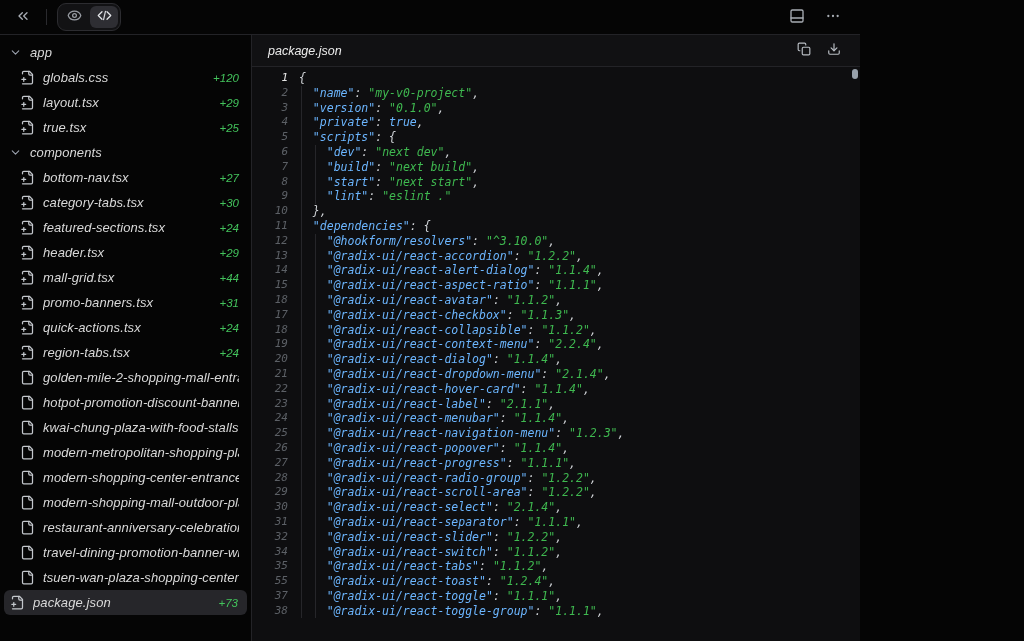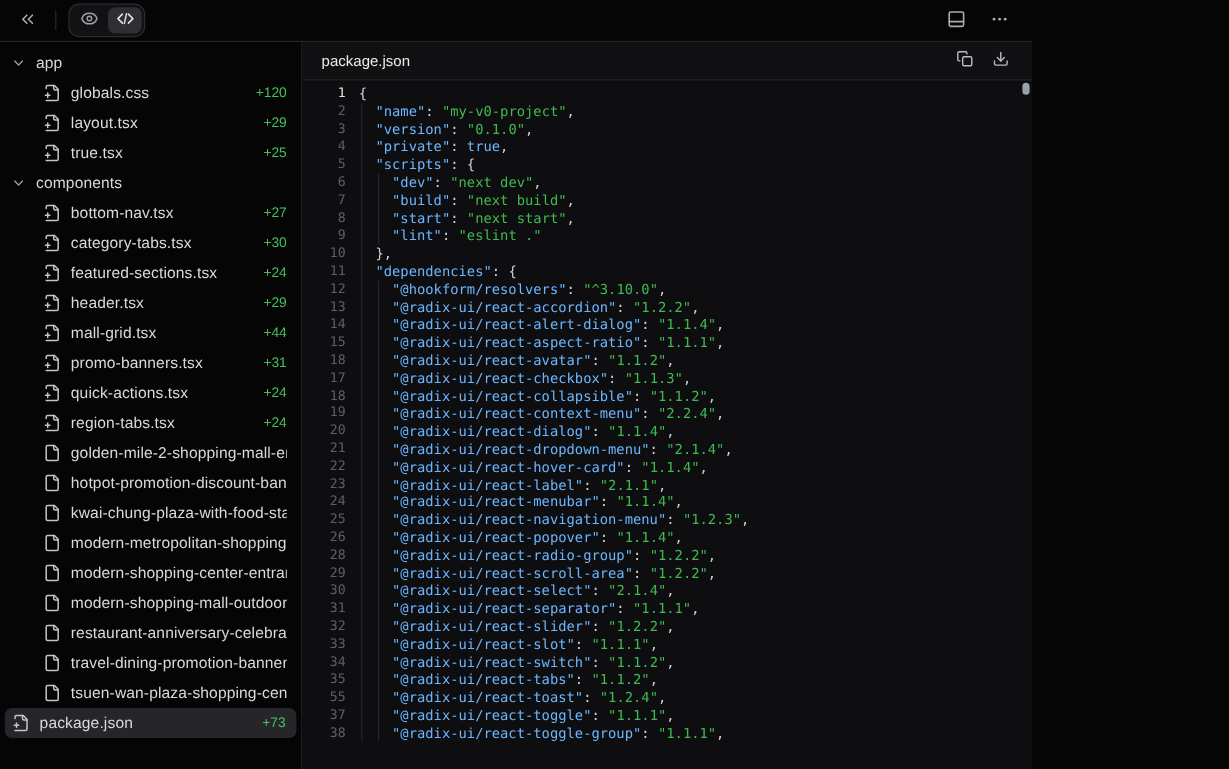--- a/index.html
+++ b/index.html
@@ -3,21 +3,21 @@
 <meta charset="utf-8">
 <style>
   * { box-sizing: border-box; margin: 0; padding: 0; }
   html, body { width: 1024px; height: 641px; overflow: hidden; }
   body {
     background: var(--bg, #050505);
     font-family: "Liberation Sans", sans-serif;
     color: var(--text-primary, #e8e8e8);
     -webkit-font-smoothing: antialiased;
   }
-  .app { width: 860px; height: 641px; display: flex; flex-direction: column; }
+  .app { width: 860px; height: 641px; display: flex; flex-direction: column; font-style: italic; }
 
   
   .toolbar {
     height: 35px; flex: 0 0 35px;
     border-bottom: 1px solid var(--border);
     display: flex; align-items: center; justify-content: space-between;
     padding: 0 14px 0 10px;
     background: var(--bg);
   }
   .toolbar-left, .toolbar-right { display: flex; align-items: center; }
@@ -48,21 +48,21 @@
     border-right: 1px solid var(--border);
     padding-top: 5px; overflow: hidden;
     background: var(--bg);
   }
   .tree-row {
     height: 25px; display: flex; align-items: center;
     padding: 0 12px 0 9px; gap: 8px;
     font-size: 13px; color: #d9d9d9; cursor: pointer;
   }
   .tree-row .chev { color: #9ca3af; display: flex; }
-  .tree-row.indent1 { padding-left: 36px; }
+  .tree-row.indent1 { padding-left: 20px; }
   .tree-row .f-icon { color: #c3c7cc; display: flex; flex: 0 0 auto; }
   .tree-row .lbl { white-space: nowrap; overflow: hidden; flex: 1 1 auto; letter-spacing: .1px; }
   .tree-row .badge { margin-left: auto; flex: 0 0 auto; font-size: 11.5px; color: var(--green); }
   .tree-row.selected {
     background: var(--sel-bg); border-radius: 6px;
     margin: 0 4px; padding-left: 6px; padding-right: 9px;
   }
 
   
   .editor { flex: 1; display: flex; flex-direction: column; background: var(--editor-bg); min-width: 0; }
@@ -455,26 +455,26 @@
             <div class="line"><span class="guide" style="left: 49px;"></span><span class="guide" style="left: 63px;"></span><span class="num">17</span><span class="content"><span class="tk-punc">    </span><span class="tk-key">"@radix-ui/react-checkbox"</span><span class="tk-punc">:</span><span class="tk-punc"> </span><span class="tk-str">"1.1.3"</span><span class="tk-punc">,</span></span></div>
             <div class="line"><span class="guide" style="left: 49px;"></span><span class="guide" style="left: 63px;"></span><span class="num">18</span><span class="content"><span class="tk-punc">    </span><span class="tk-key">"@radix-ui/react-collapsible"</span><span class="tk-punc">:</span><span class="tk-punc"> </span><span class="tk-str">"1.1.2"</span><span class="tk-punc">,</span></span></div>
             <div class="line"><span class="guide" style="left: 49px;"></span><span class="guide" style="left: 63px;"></span><span class="num">19</span><span class="content"><span class="tk-punc">    </span><span class="tk-key">"@radix-ui/react-context-menu"</span><span class="tk-punc">:</span><span class="tk-punc"> </span><span class="tk-str">"2.2.4"</span><span class="tk-punc">,</span></span></div>
             <div class="line"><span class="guide" style="left: 49px;"></span><span class="guide" style="left: 63px;"></span><span class="num">20</span><span class="content"><span class="tk-punc">    </span><span class="tk-key">"@radix-ui/react-dialog"</span><span class="tk-punc">:</span><span class="tk-punc"> </span><span class="tk-str">"1.1.4"</span><span class="tk-punc">,</span></span></div>
             <div class="line"><span class="guide" style="left: 49px;"></span><span class="guide" style="left: 63px;"></span><span class="num">21</span><span class="content"><span class="tk-punc">    </span><span class="tk-key">"@radix-ui/react-dropdown-menu"</span><span class="tk-punc">:</span><span class="tk-punc"> </span><span class="tk-str">"2.1.4"</span><span class="tk-punc">,</span></span></div>
             <div class="line"><span class="guide" style="left: 49px;"></span><span class="guide" style="left: 63px;"></span><span class="num">22</span><span class="content"><span class="tk-punc">    </span><span class="tk-key">"@radix-ui/react-hover-card"</span><span class="tk-punc">:</span><span class="tk-punc"> </span><span class="tk-str">"1.1.4"</span><span class="tk-punc">,</span></span></div>
             <div class="line"><span class="guide" style="left: 49px;"></span><span class="guide" style="left: 63px;"></span><span class="num">23</span><span class="content"><span class="tk-punc">    </span><span class="tk-key">"@radix-ui/react-label"</span><span class="tk-punc">:</span><span class="tk-punc"> </span><span class="tk-str">"2.1.1"</span><span class="tk-punc">,</span></span></div>
             <div class="line"><span class="guide" style="left: 49px;"></span><span class="guide" style="left: 63px;"></span><span class="num">24</span><span class="content"><span class="tk-punc">    </span><span class="tk-key">"@radix-ui/react-menubar"</span><span class="tk-punc">:</span><span class="tk-punc"> </span><span class="tk-str">"1.1.4"</span><span class="tk-punc">,</span></span></div>
             <div class="line"><span class="guide" style="left: 49px;"></span><span class="guide" style="left: 63px;"></span><span class="num">25</span><span class="content"><span class="tk-punc">    </span><span class="tk-key">"@radix-ui/react-navigation-menu"</span><span class="tk-punc">:</span><span class="tk-punc"> </span><span class="tk-str">"1.2.3"</span><span class="tk-punc">,</span></span></div>
             <div class="line"><span class="guide" style="left: 49px;"></span><span class="guide" style="left: 63px;"></span><span class="num">26</span><span class="content"><span class="tk-punc">    </span><span class="tk-key">"@radix-ui/react-popover"</span><span class="tk-punc">:</span><span class="tk-punc"> </span><span class="tk-str">"1.1.4"</span><span class="tk-punc">,</span></span></div>
+            <div class="line"><span class="guide" style="left: 49px;"></span><span class="guide" style="left: 63px;"></span><span class="num">27</span><span class="content"><span class="tk-punc">    </span><span class="tk-key">"@radix-ui/react-progress"</span><span class="tk-punc">:</span><span class="tk-punc"> </span><span class="tk-str">"1.1.1"</span><span class="tk-punc">,</span></span></div>
             <div class="line"><span class="guide" style="left: 49px;"></span><span class="guide" style="left: 63px;"></span><span class="num">28</span><span class="content"><span class="tk-punc">    </span><span class="tk-key">"@radix-ui/react-radio-group"</span><span class="tk-punc">:</span><span class="tk-punc"> </span><span class="tk-str">"1.2.2"</span><span class="tk-punc">,</span></span></div>
             <div class="line"><span class="guide" style="left: 49px;"></span><span class="guide" style="left: 63px;"></span><span class="num">29</span><span class="content"><span class="tk-punc">    </span><span class="tk-key">"@radix-ui/react-scroll-area"</span><span class="tk-punc">:</span><span class="tk-punc"> </span><span class="tk-str">"1.2.2"</span><span class="tk-punc">,</span></span></div>
             <div class="line"><span class="guide" style="left: 49px;"></span><span class="guide" style="left: 63px;"></span><span class="num">30</span><span class="content"><span class="tk-punc">    </span><span class="tk-key">"@radix-ui/react-select"</span><span class="tk-punc">:</span><span class="tk-punc"> </span><span class="tk-str">"2.1.4"</span><span class="tk-punc">,</span></span></div>
             <div class="line"><span class="guide" style="left: 49px;"></span><span class="guide" style="left: 63px;"></span><span class="num">31</span><span class="content"><span class="tk-punc">    </span><span class="tk-key">"@radix-ui/react-separator"</span><span class="tk-punc">:</span><span class="tk-punc"> </span><span class="tk-str">"1.1.1"</span><span class="tk-punc">,</span></span></div>
             <div class="line"><span class="guide" style="left: 49px;"></span><span class="guide" style="left: 63px;"></span><span class="num">32</span><span class="content"><span class="tk-punc">    </span><span class="tk-key">"@radix-ui/react-slider"</span><span class="tk-punc">:</span><span class="tk-punc"> </span><span class="tk-str">"1.2.2"</span><span class="tk-punc">,</span></span></div>
-            <div class="line"><span class="guide" style="left: 49px;"></span><span class="guide" style="left: 63px;"></span><span class="num">33</span><span class="content"><span class="tk-punc">    </span><span class="tk-key">"@radix-ui/react-slot"</span><span class="tk-punc">:</span><span class="tk-punc"> </span><span class="tk-str">"1.1.1"</span><span class="tk-punc">,</span></span></div>
             <div class="line"><span class="guide" style="left: 49px;"></span><span class="guide" style="left: 63px;"></span><span class="num">34</span><span class="content"><span class="tk-punc">    </span><span class="tk-key">"@radix-ui/react-switch"</span><span class="tk-punc">:</span><span class="tk-punc"> </span><span class="tk-str">"1.1.2"</span><span class="tk-punc">,</span></span></div>
             <div class="line"><span class="guide" style="left: 49px;"></span><span class="guide" style="left: 63px;"></span><span class="num">35</span><span class="content"><span class="tk-punc">    </span><span class="tk-key">"@radix-ui/react-tabs"</span><span class="tk-punc">:</span><span class="tk-punc"> </span><span class="tk-str">"1.1.2"</span><span class="tk-punc">,</span></span></div>
             <div class="line"><span class="guide" style="left: 49px;"></span><span class="guide" style="left: 63px;"></span><span class="num">55</span><span class="content"><span class="tk-punc">    </span><span class="tk-key">"@radix-ui/react-toast"</span><span class="tk-punc">:</span><span class="tk-punc"> </span><span class="tk-str">"1.2.4"</span><span class="tk-punc">,</span></span></div>
             <div class="line"><span class="guide" style="left: 49px;"></span><span class="guide" style="left: 63px;"></span><span class="num">37</span><span class="content"><span class="tk-punc">    </span><span class="tk-key">"@radix-ui/react-toggle"</span><span class="tk-punc">:</span><span class="tk-punc"> </span><span class="tk-str">"1.1.1"</span><span class="tk-punc">,</span></span></div>
             <div class="line"><span class="guide" style="left: 49px;"></span><span class="guide" style="left: 63px;"></span><span class="num">38</span><span class="content"><span class="tk-punc">    </span><span class="tk-key">"@radix-ui/react-toggle-group"</span><span class="tk-punc">:</span><span class="tk-punc"> </span><span class="tk-str">"1.1.1"</span><span class="tk-punc">,</span></span></div>
           </div>
         <div class="scrollbar">
           <div class="scroll-thumb"></div>
         </div>
       </div>

